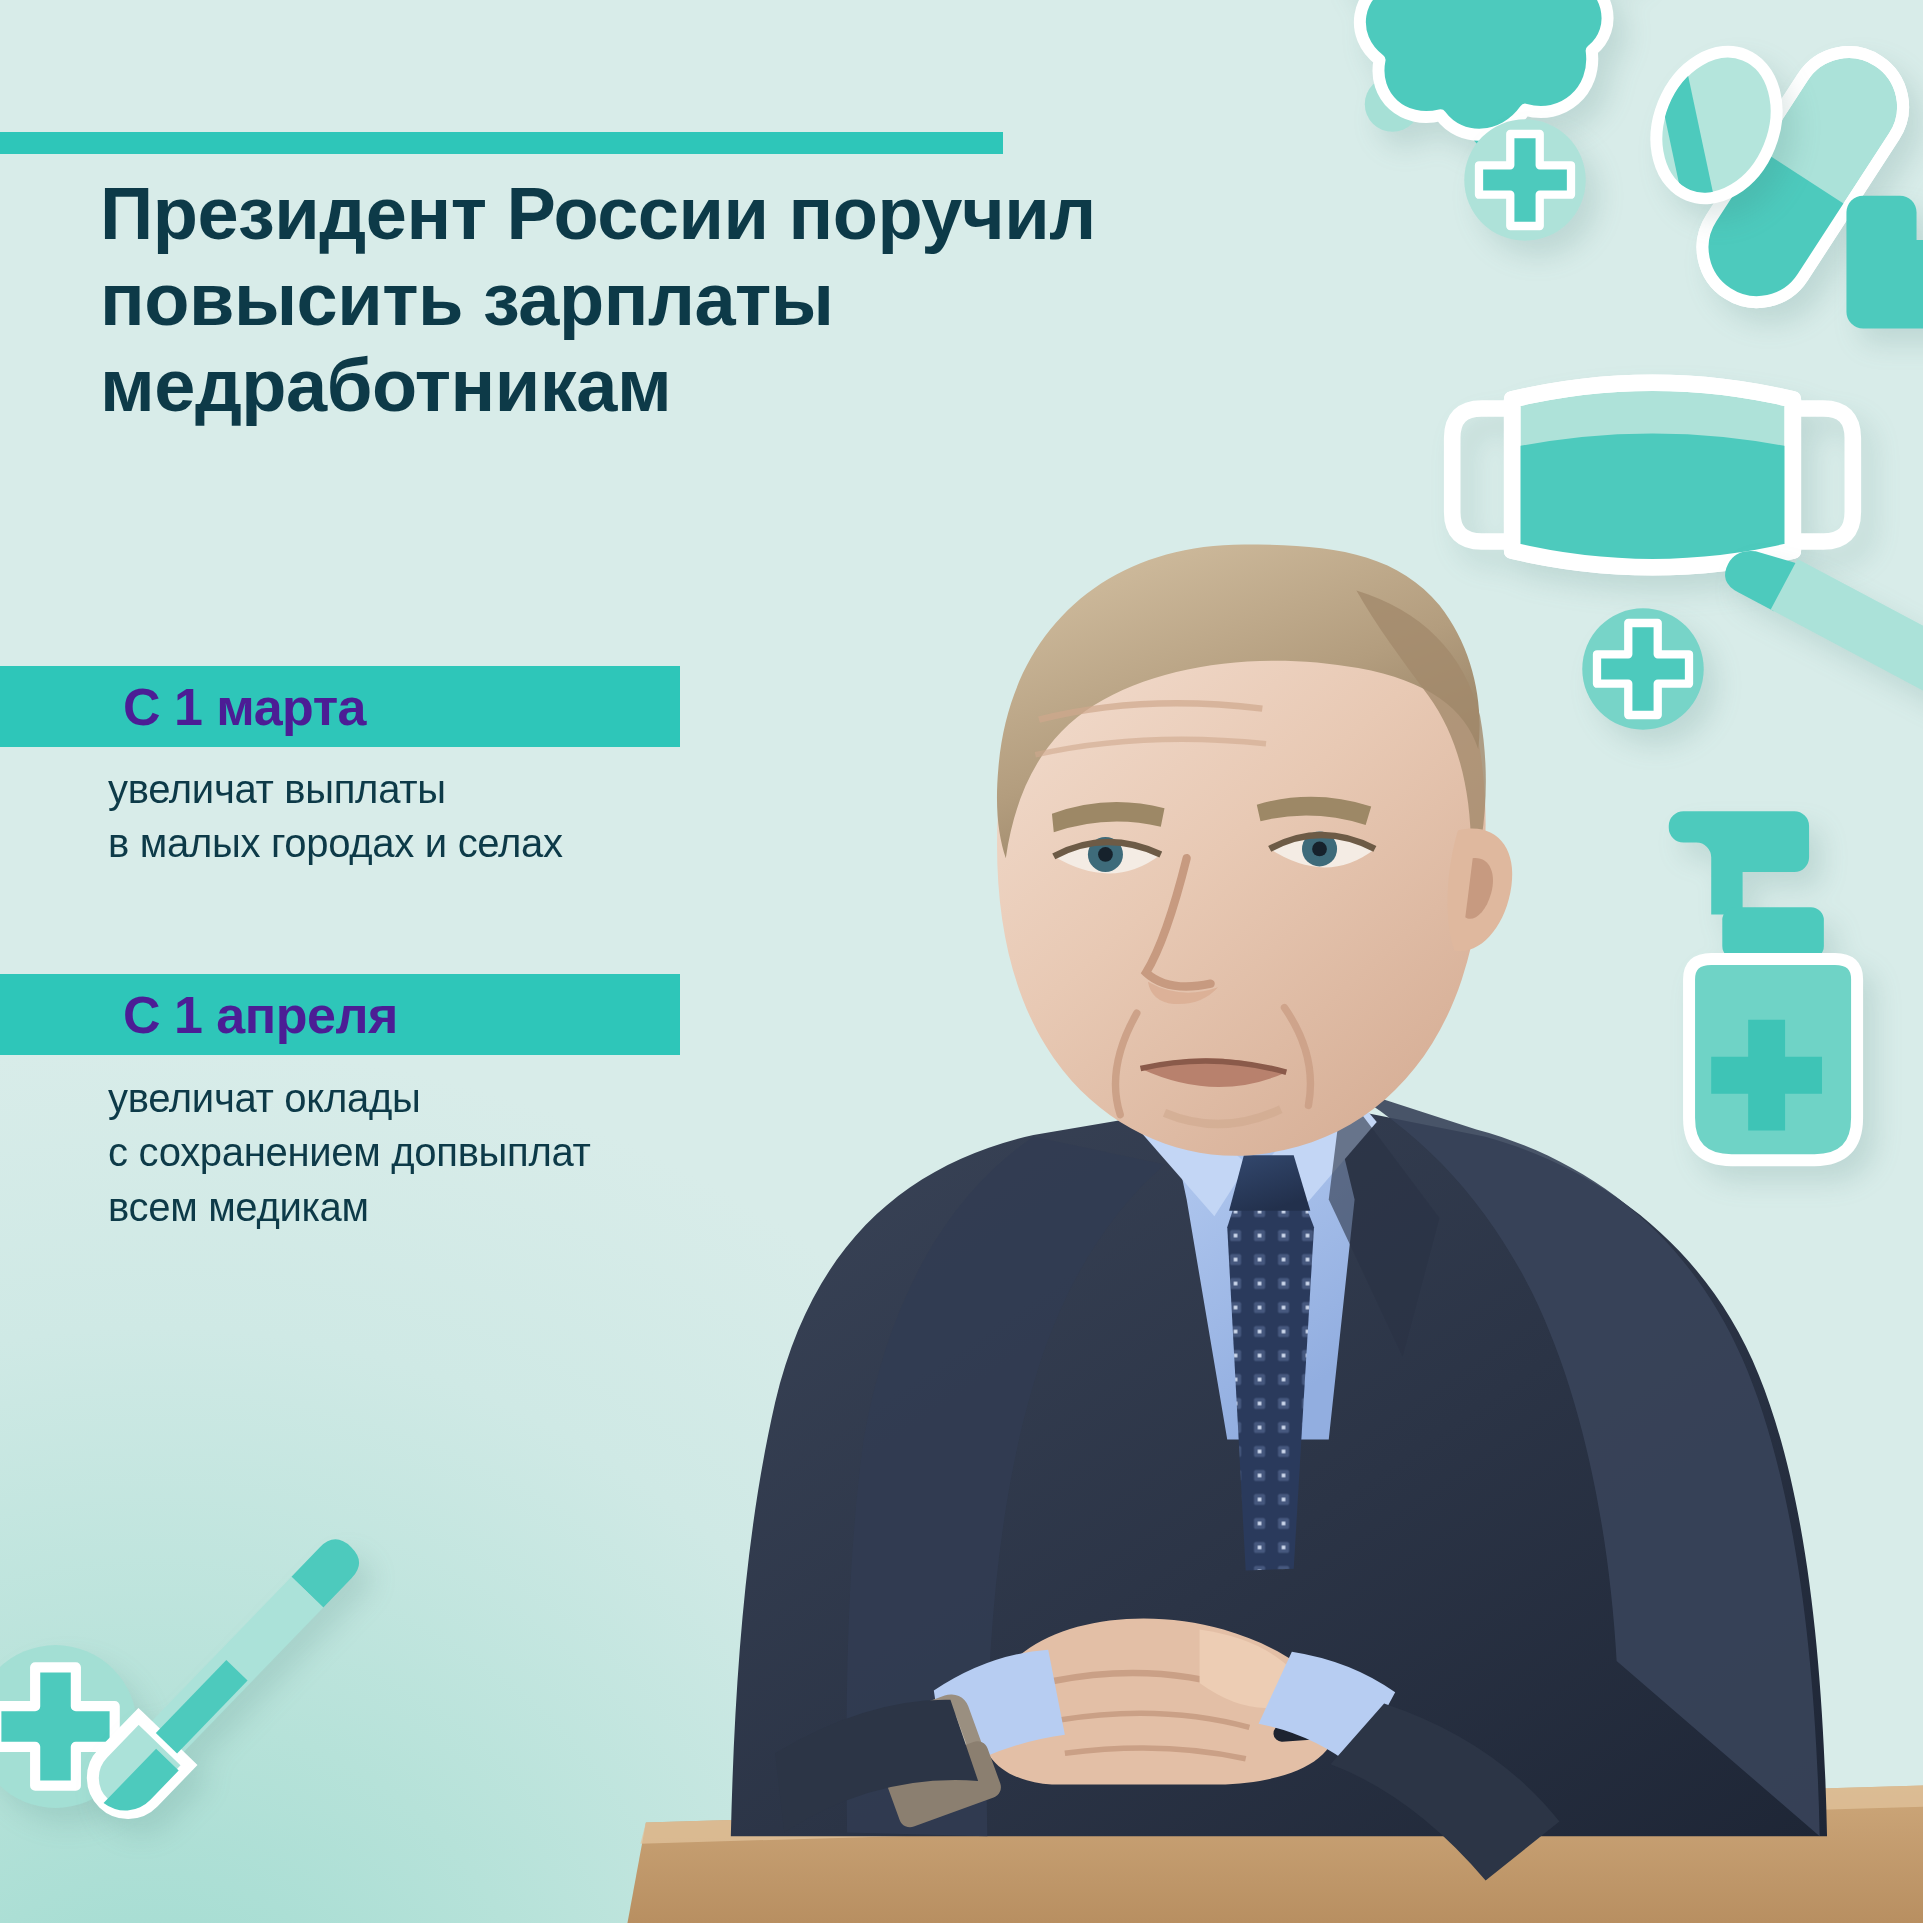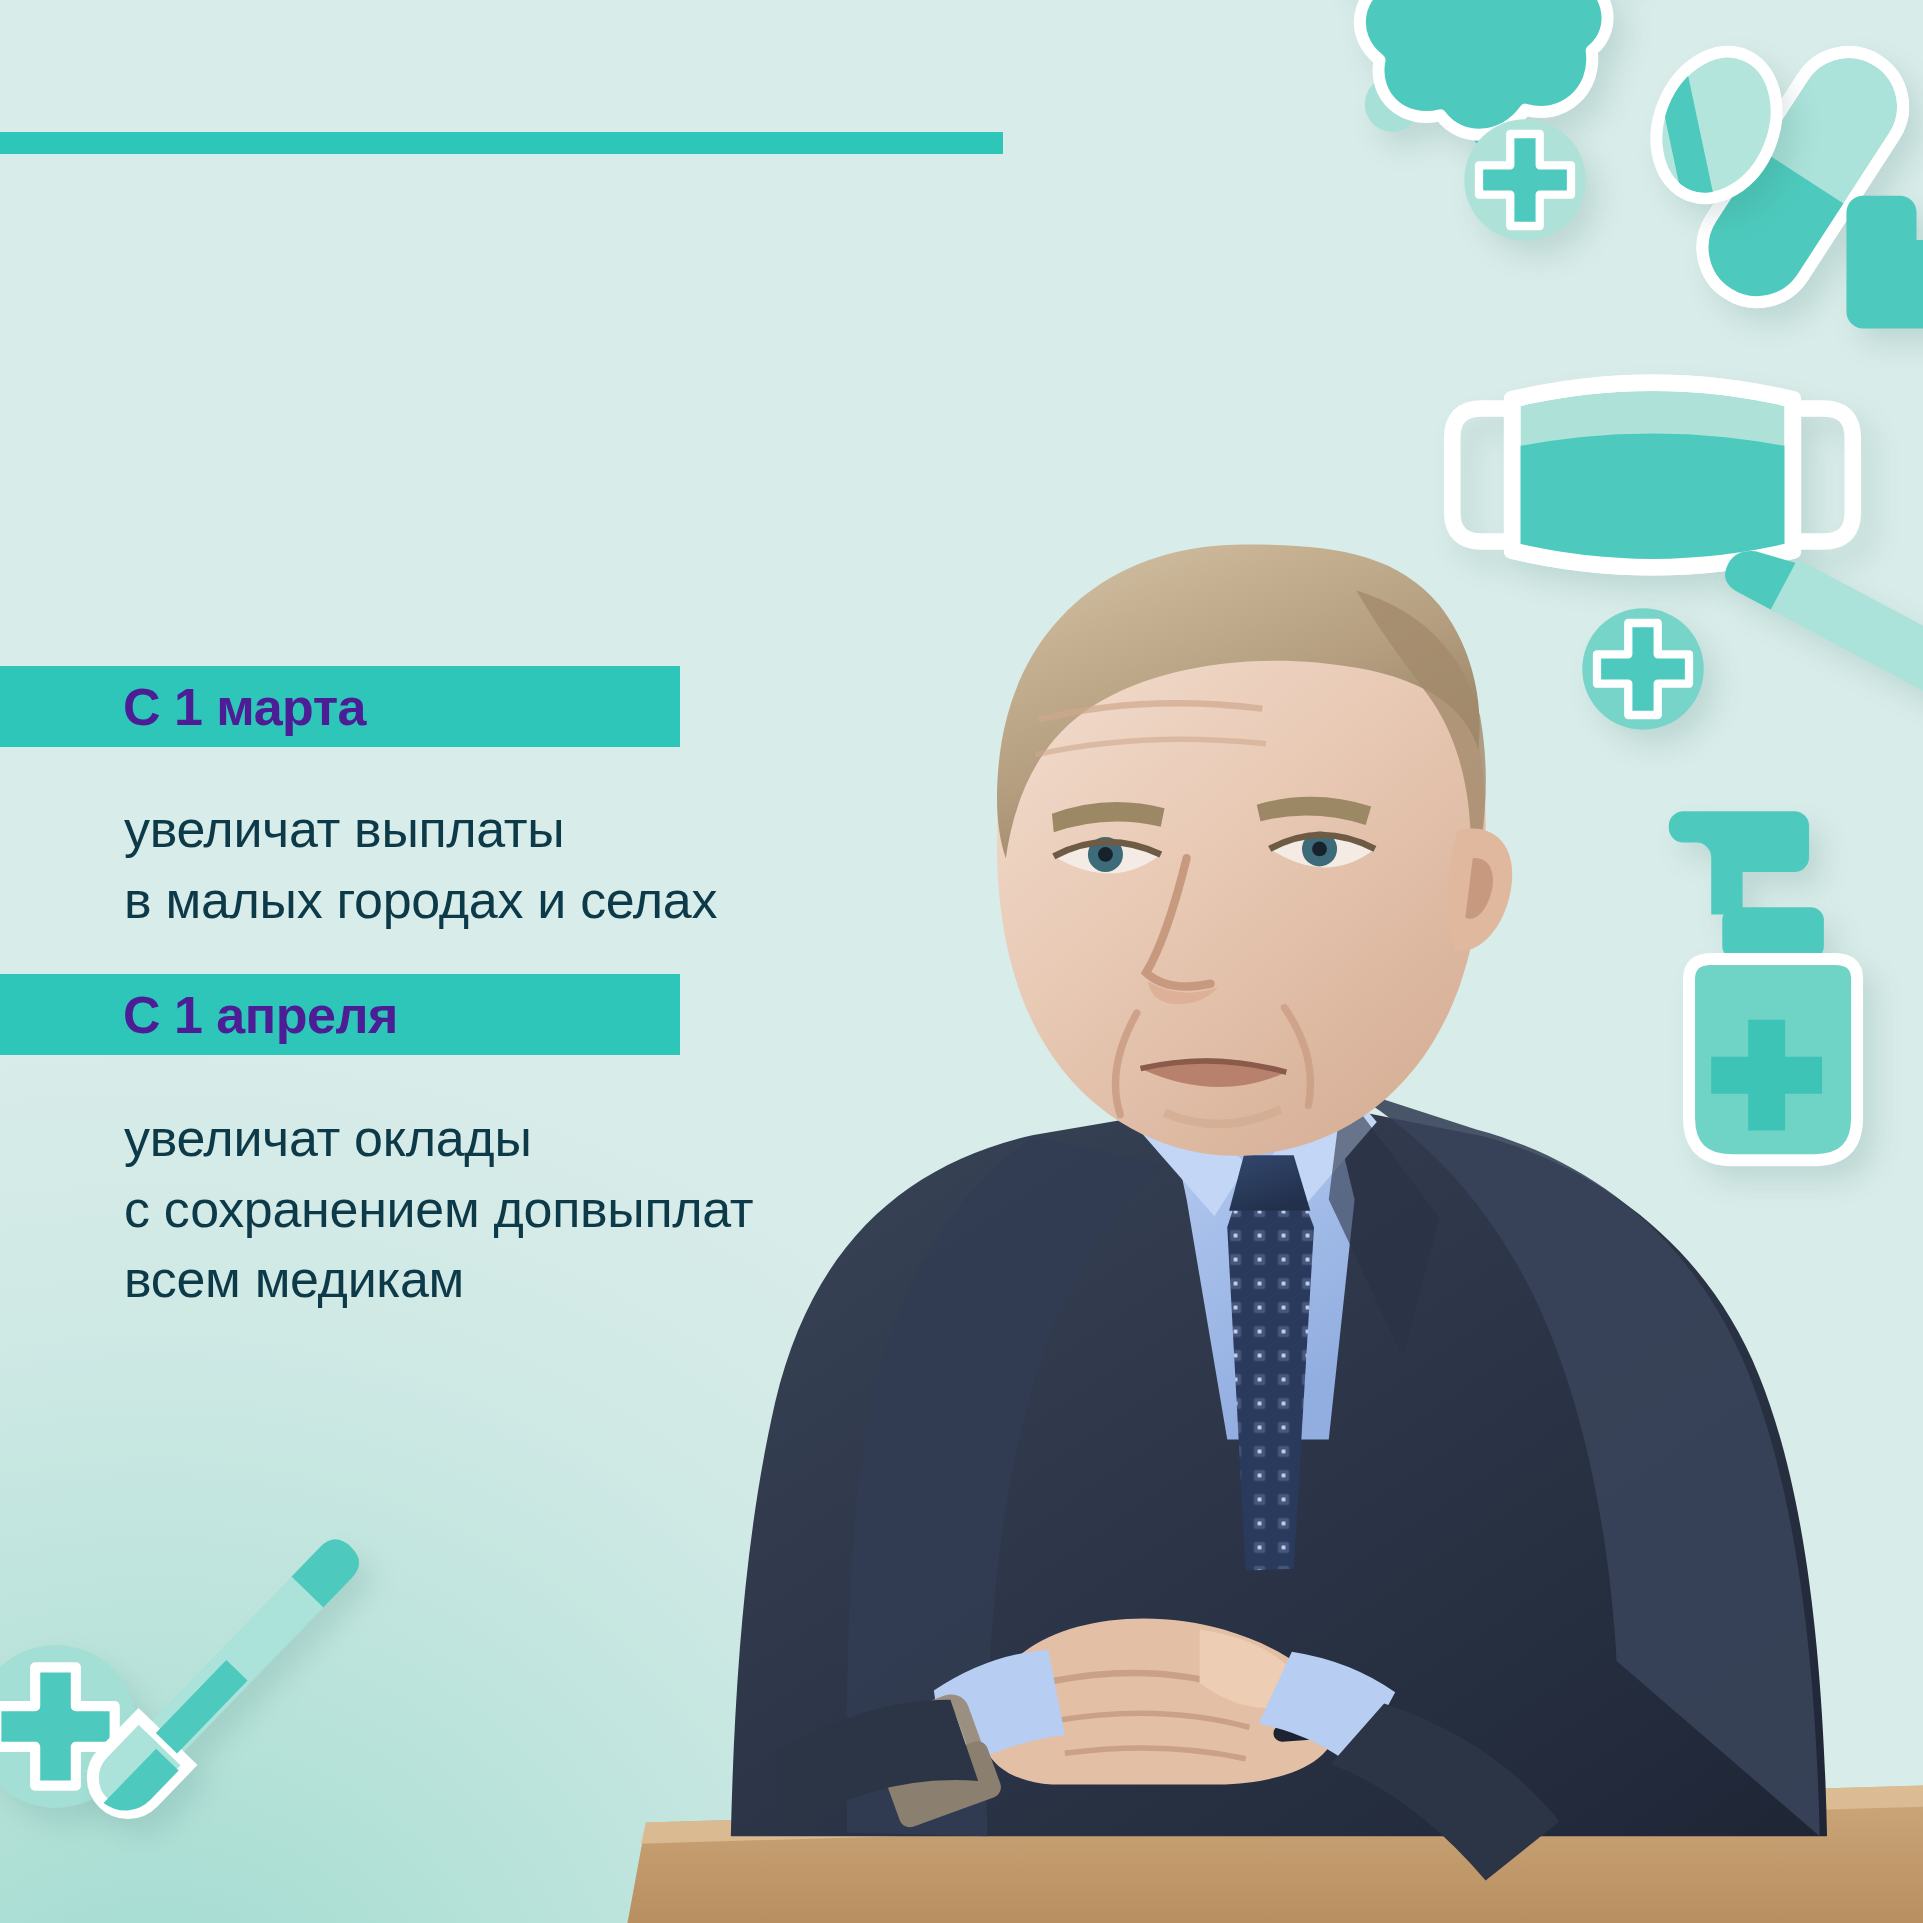--- a/index.html
+++ b/index.html
@@ -66,28 +66,27 @@
     font-size: 52px;
     letter-spacing: -0.5px;
     margin-left: 123px;
     line-height: 1;
   }
   .badge-1 { top: 666px; }
   .badge-2 { top: 974px; }
 
   .body-text {
     position:absolute;
-    left: 124px;
+    left: 108px;
     color: #0d3a48;
     font-weight: 400;
-    font-size: 52px;
+    font-size: 40px;
     line-height: 1.36;
     white-space: pre-line;
     letter-spacing: -0.3px;
-    margin-top: 32px;
   }
   .body-1 { top: 762px; }
   .body-2 { top: 1071px; }
 </style>
 </head>
 <body>
 
 <div class="canvas">
 
   <div class="deco" style="left:0;top:0;width:1923px;height:1923px;">
@@ -318,20 +317,23 @@
       <rect x="946" y="1900" width="116" height="64" rx="12" fill="#8b7f70"></rect>
     </g>
 
     <path d="M840 1900 q100 -60 190 -58 l30 88 q-112 -8 -210 56 z" fill="#2c3546"></path>
 
     <path d="M1500 1846 q120 40 190 128 l-80 64 q-78 -92 -168 -126 z" fill="#2c3546"></path>
   </svg>
 
   <div class="accent-bar"></div>
 
+  <div class="headline">Президент России поручил
+повысить зарплаты
+медработникам</div>
 
   <div class="badge badge-1">
     <span class="badge-label">С 1 марта</span>
   </div>
   <div class="body-text body-1">увеличат выплаты
 в малых городах и селах</div>
 
   <div class="badge badge-2">
     <span class="badge-label">С 1 апреля</span>
   </div>

